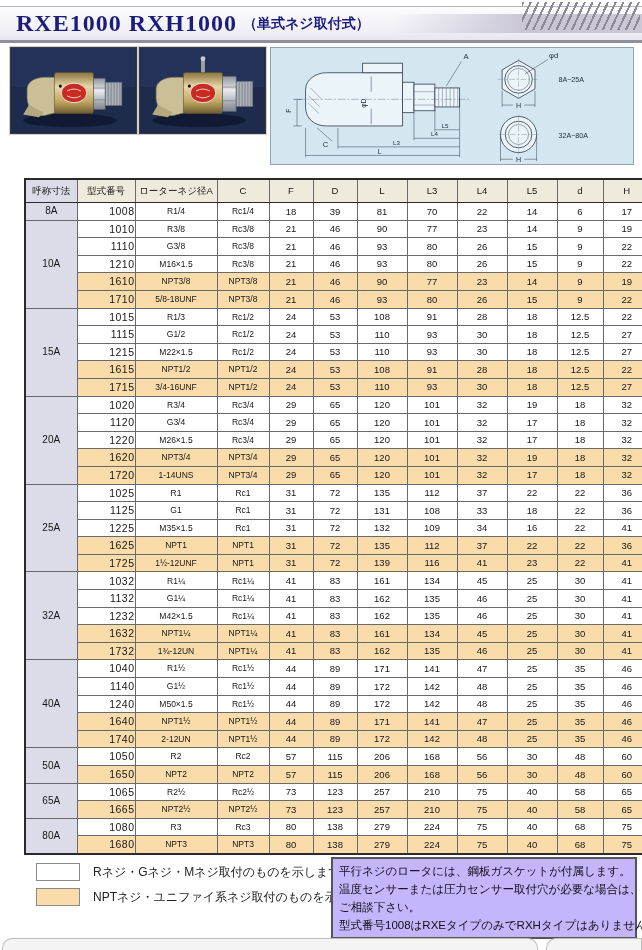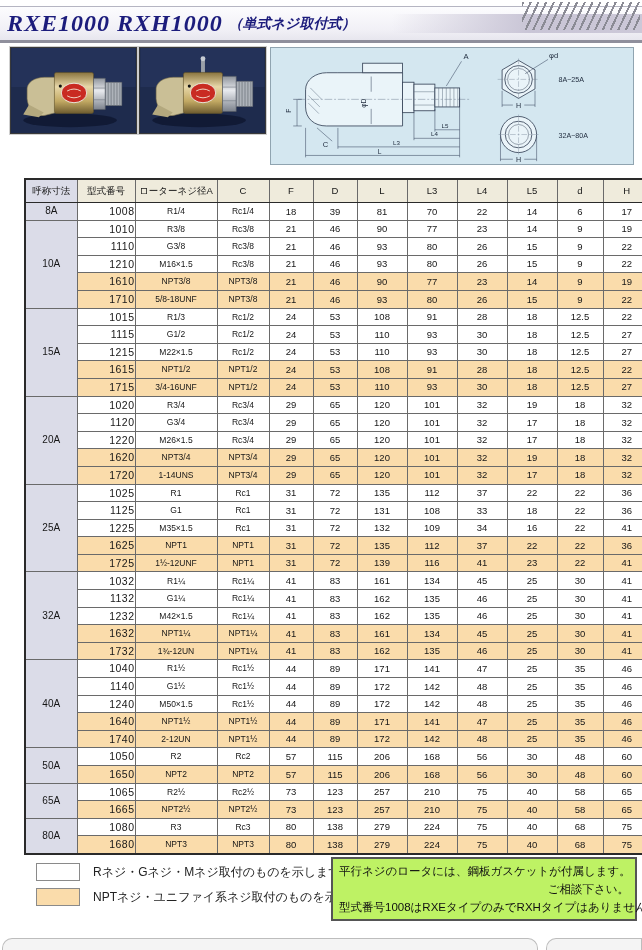--- a/index.html
+++ b/index.html
@@ -15,23 +15,23 @@
     font-family:"Liberation Sans","DejaVu Sans",sans-serif;color:#1a1a1a;
     overflow:hidden;
   }
   
   .title-bar{
     position:absolute;top:6px;left:0;width:642px;height:37px;box-sizing:border-box;
     background:linear-gradient(to bottom,#fcfcfe 0%,#f1f0f6 70%,#e7e6ee 100%);
     border-top:1px solid #b5b5c2;border-bottom:3px solid #8f8f9c;
   }
   .title-text{
-    position:absolute;left:7px;top:3px;white-space:nowrap;
+    position:absolute;left:16px;top:3px;white-space:nowrap;
     font-family:"Liberation Serif","DejaVu Serif",serif;
-    font-weight:bold;font-size:24px;color:var(--navy);letter-spacing:1px;font-style:italic;
+    font-weight:bold;font-size:24px;color:var(--navy);letter-spacing:1px;
   }
   .title-sub{
     font-family:"Liberation Sans","DejaVu Sans",sans-serif;
     font-size:14px;font-weight:bold;letter-spacing:0;
     margin-left:6px;vertical-align:3px;color:var(--navy);
   }
   .deco-band{
     position:absolute;right:0;top:7px;width:250px;height:19px;
     background:linear-gradient(to right,rgba(201,197,213,0) 0%,#c9c5d6 55%,#ccc8d8 100%);
   }
@@ -75,21 +75,21 @@
   .spec-table tr.group-start td{border-top:1px solid #2a2a2a;}
   
   .legend{position:absolute;top:862px;left:36px;}
   .legend-row{display:flex;align-items:center;height:20px;margin-bottom:5px;}
   .swatch{width:44px;height:18px;box-sizing:border-box;border:1px solid #8a8a8a;margin-right:13px;}
   .swatch.white{background:#ffffff;}
   .swatch.npt{background:var(--npt);}
   .legend-label{font-size:12px;color:#222222;}
   .notes{
     position:absolute;top:857px;left:331px;width:306px;box-sizing:border-box;
-    border:2px solid #555555;background:#bef264;padding:3px 6px;text-align:right;
+    border:2px solid #555555;background:#c4b5fd;padding:3px 6px;
   }
   .note-line{font-size:11.5px;line-height:18px;color:#111111;white-space:nowrap;}
   
   .next-hint-1{
     position:absolute;top:938px;left:2px;width:536px;height:12px;box-sizing:border-box;
     border:1px solid #bdbdbd;border-bottom:none;border-radius:10px 10px 0 0;background:#f4f4f4;
   }
   .next-hint-2{
     position:absolute;top:938px;left:546px;width:96px;height:12px;box-sizing:border-box;
     border:1px solid #bdbdbd;border-bottom:none;border-radius:10px 0 0 0;background:#f4f4f4;
@@ -759,18 +759,19 @@
     <div class="legend-label">Rネジ・Gネジ・Mネジ取付のものを示します</div>
   </div>
   <div class="legend-row">
     <div class="swatch npt"></div>
     <div class="legend-label">NPTネジ・ユニファイ系ネジ取付のものを示します</div>
   </div>
 </div>
 
 <div class="notes">
     <div class="note-line">平行ネジのロータには、鋼板ガスケットが付属します。</div>
+    <div class="note-line">温度センサーまたは圧力センサー取付穴が必要な場合は、</div>
     <div class="note-line">ご相談下さい。</div>
     <div class="note-line">型式番号1008はRXEタイプのみでRXHタイプはありません。</div>
   </div>
 
 <div class="next-hint-1"></div>
 <div class="next-hint-2"></div>
 
 </body></html>

